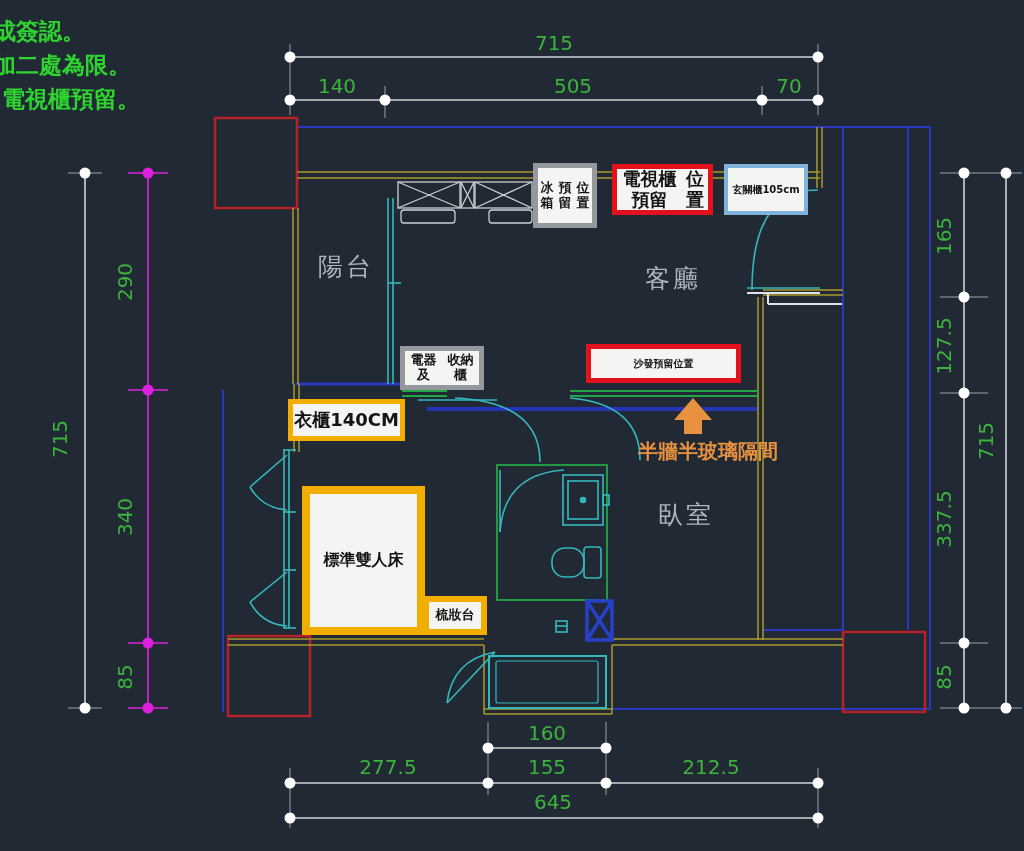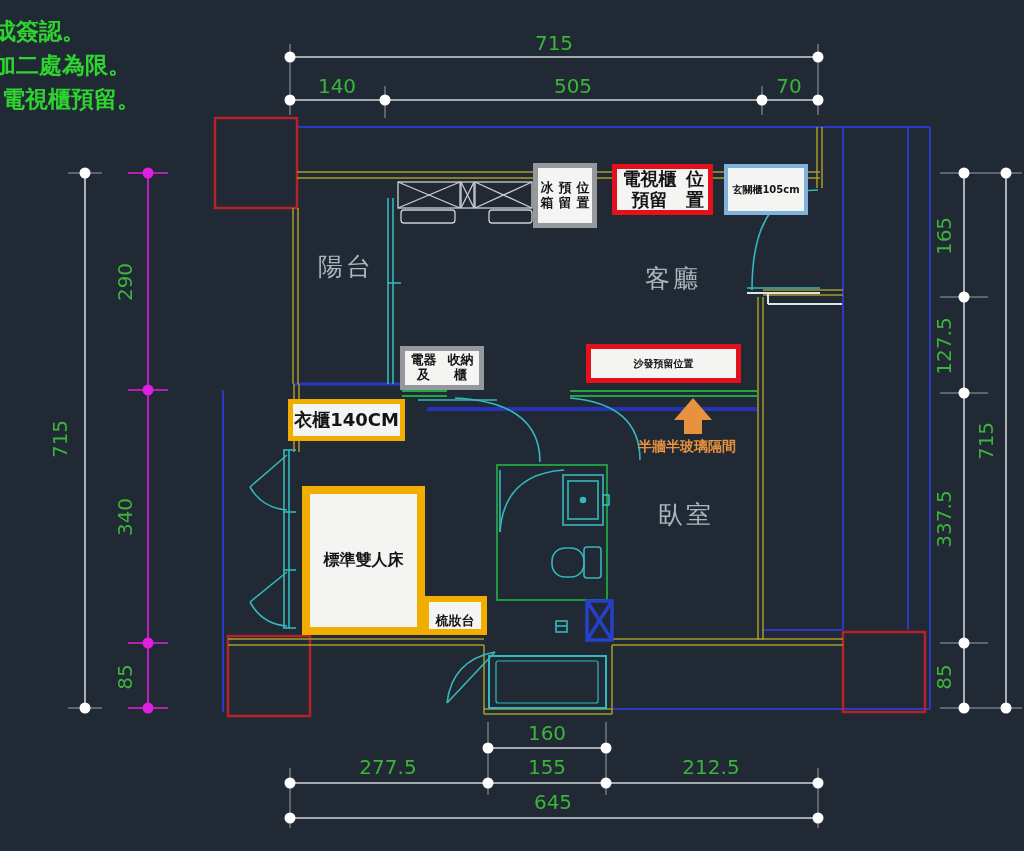--- a/index.html
+++ b/index.html
@@ -14,21 +14,21 @@
   .labelbox{position:absolute;background:#f4f4f2;color:#141414;display:flex;flex-direction:row;
             align-items:center;justify-content:center;text-align:center;font-weight:bold;
             line-height:1.15;box-sizing:border-box;}
   .b-gray{border:5px solid #95989c;}
   .b-red{border:5px solid #e3111c;}
   .b-blue{border:4px solid #7fb3dc;}
   .b-yellow{border:5px solid #f2ae00;}
   .b-yellow-thick{border:8px solid #f2ae00;}
   .b-yellow-mid{border:6px solid #f2ae00;}
   .fs13{font-size:13px;} .fs14{font-size:18px;justify-content:center;} .fs15{font-size:10px;} .fs16{font-size:16px;}
-  .partition-note{position:absolute;left:638px;top:438px;color:#e8913f;font-size:14px;
+  .partition-note{position:absolute;left:638px;top:438px;color:#e8913f;font-size:20px;
                   font-weight:bold;white-space:nowrap;}
 </style>
 </head>
 <body>
 
 <div id="canvas">
 
 <svg width="1024" height="851" viewBox="0 0 1024 851">
 
   <g stroke="#9aa0a6" stroke-width="1">
@@ -306,20 +306,20 @@
 </div>
 
 <div class="labelbox b-red fs15" style="left:586px;top:344px;width:155px;height:39px;">
   <div>沙發預留位置</div>
 </div>
 
 <div class="labelbox b-yellow-thick fs16" style="left:302px;top:486px;width:123px;height:149px;">
   <div>標準雙人床</div>
 </div>
 
-<div class="labelbox b-yellow-mid fs13" style="left:423px;top:596px;width:64px;height:39px;align-items:flex-end;">
+<div class="labelbox b-yellow-mid fs13" style="left:423px;top:596px;width:64px;height:39px;">
   <div>梳妝</div>
   <div>台</div>
 </div>
 
 <div class="partition-note">半牆半玻璃隔間</div>
 
 </div>
 
 </body></html>

